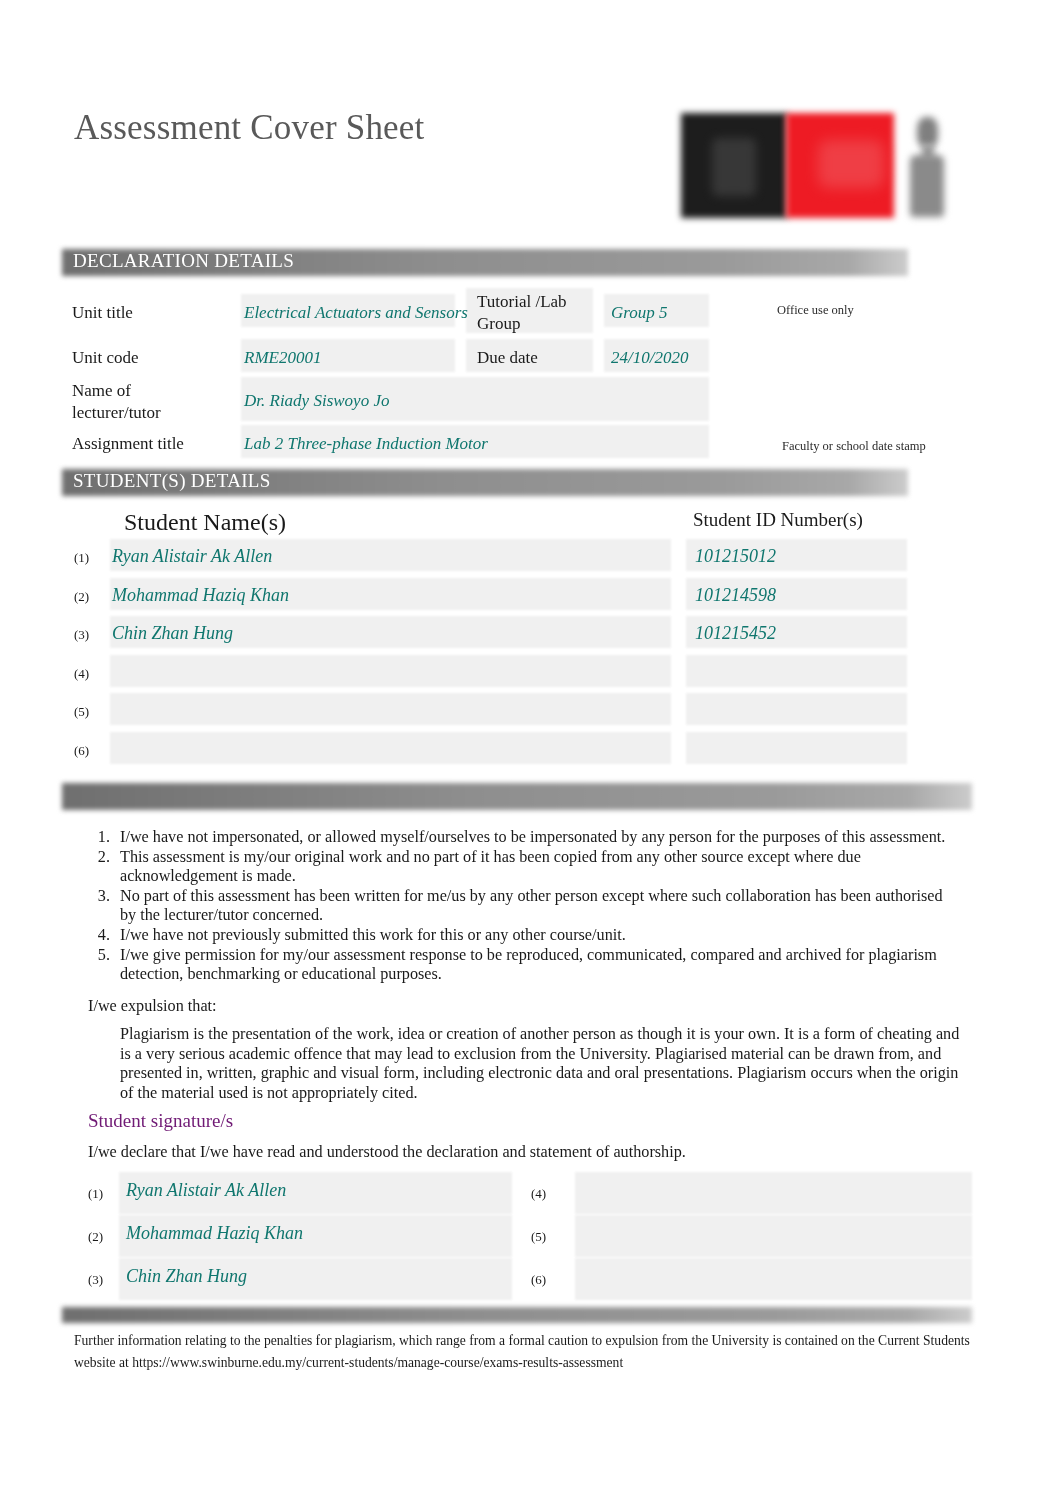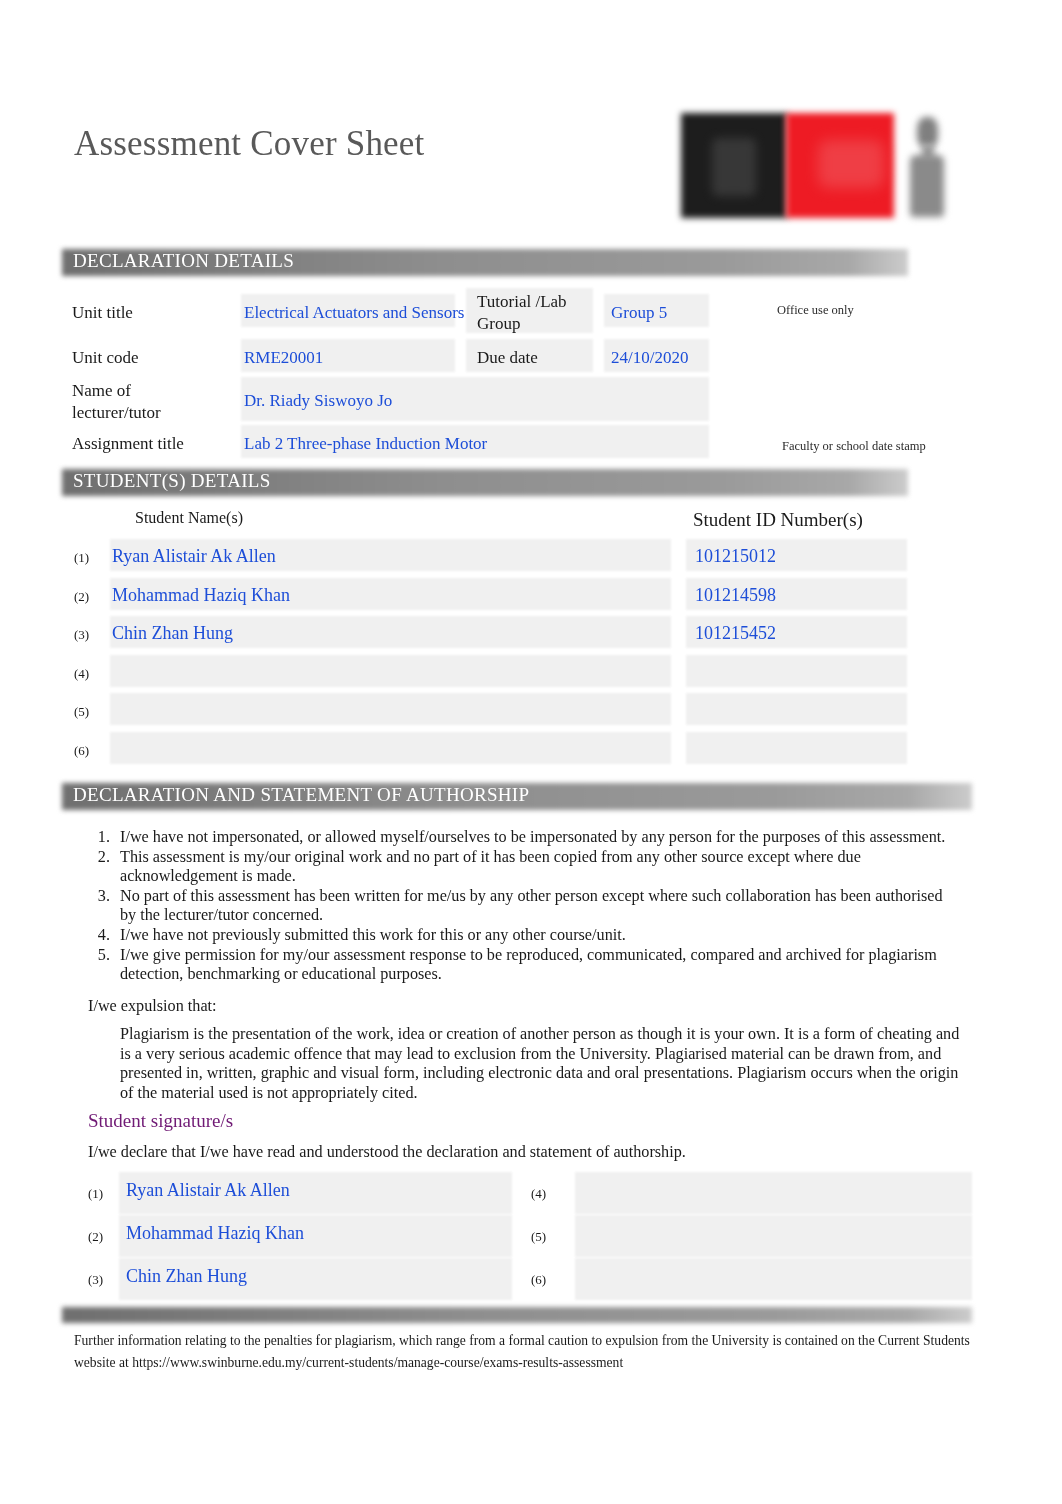--- a/index.html
+++ b/index.html
@@ -20,21 +20,21 @@
     position: absolute;
     left: 0; top: 0;
     width: 1062px;
     height: 1504px;
   }
 
   
   .doc-title {
     position: absolute;
     left: 74px;
-    top: 124px;
+    top: 108px;
     font-size: 35px;
     color: #595959;
     letter-spacing: 0.2px;
     font-weight: normal;
     margin: 0;
     white-space: nowrap;
   }
   .doc-subtitle {
     position: absolute;
     left: 75px;
@@ -141,23 +141,24 @@
 
   
   .fieldcell {
     position: absolute;
     background: #f0f0f0;
     filter: blur(1.1px);
   }
   .fieldtext {
     position: absolute;
     font-size: 17px;
-    color: #1d4ed8;
+    color: #0f766e;
     white-space: nowrap;
     filter: blur(0.35px);
+    font-style: italic;
   }
   .labeltext {
     position: absolute;
     font-size: 17px;
     color: #1a1a1a;
     filter: blur(0.35px);
   }
   .tinytext {
     position: absolute;
     font-size: 12.5px;
@@ -284,21 +285,21 @@
   <div class="fieldtext" style="left:244px; top:391px;">Dr. Riady Siswoyo Jo</div>
 
   <div class="fieldcell" style="left:241px; top:425px; width:468px; height:33px;"></div>
   <div class="labeltext" style="left:72px; top:434px;">Assignment title</div>
   <div class="fieldtext" style="left:244px; top:434px;">Lab 2 Three-phase Induction Motor</div>
   <div class="tinytext" style="left:782px; top:439px;">Faculty or school date stamp</div>
 
   <div class="section-bar" style="left:62px; top:469px; width:846px;"></div>
   <div class="section-bar-label" style="left:73px; top:470px;">STUDENT(S) DETAILS</div>
 
-  <div class="labeltext" style="left:124px; top:509px; font-size:16px;margin-left:11px;">Student Name(s)</div>
+  <div class="labeltext" style="left:124px; top:509px; font-size:24px;">Student Name(s)</div>
   <div class="labeltext" style="left:693px; top:509px; font-size:19px;text-align:right;">Student ID Number(s)</div>
 
   <div class="fieldcell" style="left:110px; top:539px; width:561px; height:32px;"></div>
   <div class="fieldcell" style="left:686px; top:539px; width:221px; height:32px;"></div>
   <div class="idxtext" style="left:74px; top:550px;">(1)</div>
   <div class="fieldtext" style="left:112px; top:546px; font-size:18px;">Ryan Alistair Ak Allen</div>
   <div class="fieldtext" style="left:695px; top:546px; font-size:18px;">101215012</div>
 
   <div class="fieldcell" style="left:110px; top:578px; width:561px; height:32px;"></div>
   <div class="fieldcell" style="left:686px; top:578px; width:221px; height:32px;"></div>
@@ -324,21 +325,20 @@
   <div class="fieldtext" style="left:112px; top:700px; font-size:18px;"></div>
   <div class="fieldtext" style="left:695px; top:700px; font-size:18px;"></div>
 
   <div class="fieldcell" style="left:110px; top:732px; width:561px; height:32px;"></div>
   <div class="fieldcell" style="left:686px; top:732px; width:221px; height:32px;"></div>
   <div class="idxtext" style="left:74px; top:743px;">(6)</div>
   <div class="fieldtext" style="left:112px; top:739px; font-size:18px;"></div>
   <div class="fieldtext" style="left:695px; top:739px; font-size:18px;"></div>
 
   <div class="section-bar" style="left:62px; top:783px; width:910px;"></div>
-  <div class="section-bar-label" style="left:73px; top:784px;">DECLARATION AND STATEMENT OF AUTHORSHIP</div>
 
   <div class="decl-list">
     <div class="decl-item">
       <span class="decl-num">1.</span>
       <span>I/we have not impersonated, or allowed myself/ourselves to be impersonated by any person for the purposes of this assessment.</span>
     </div>
     <div class="decl-item">
       <span class="decl-num">2.</span>
       <span>This assessment is my/our original work and no part of it has been copied from any other source except where due acknowledgement is made.</span>
     </div>

